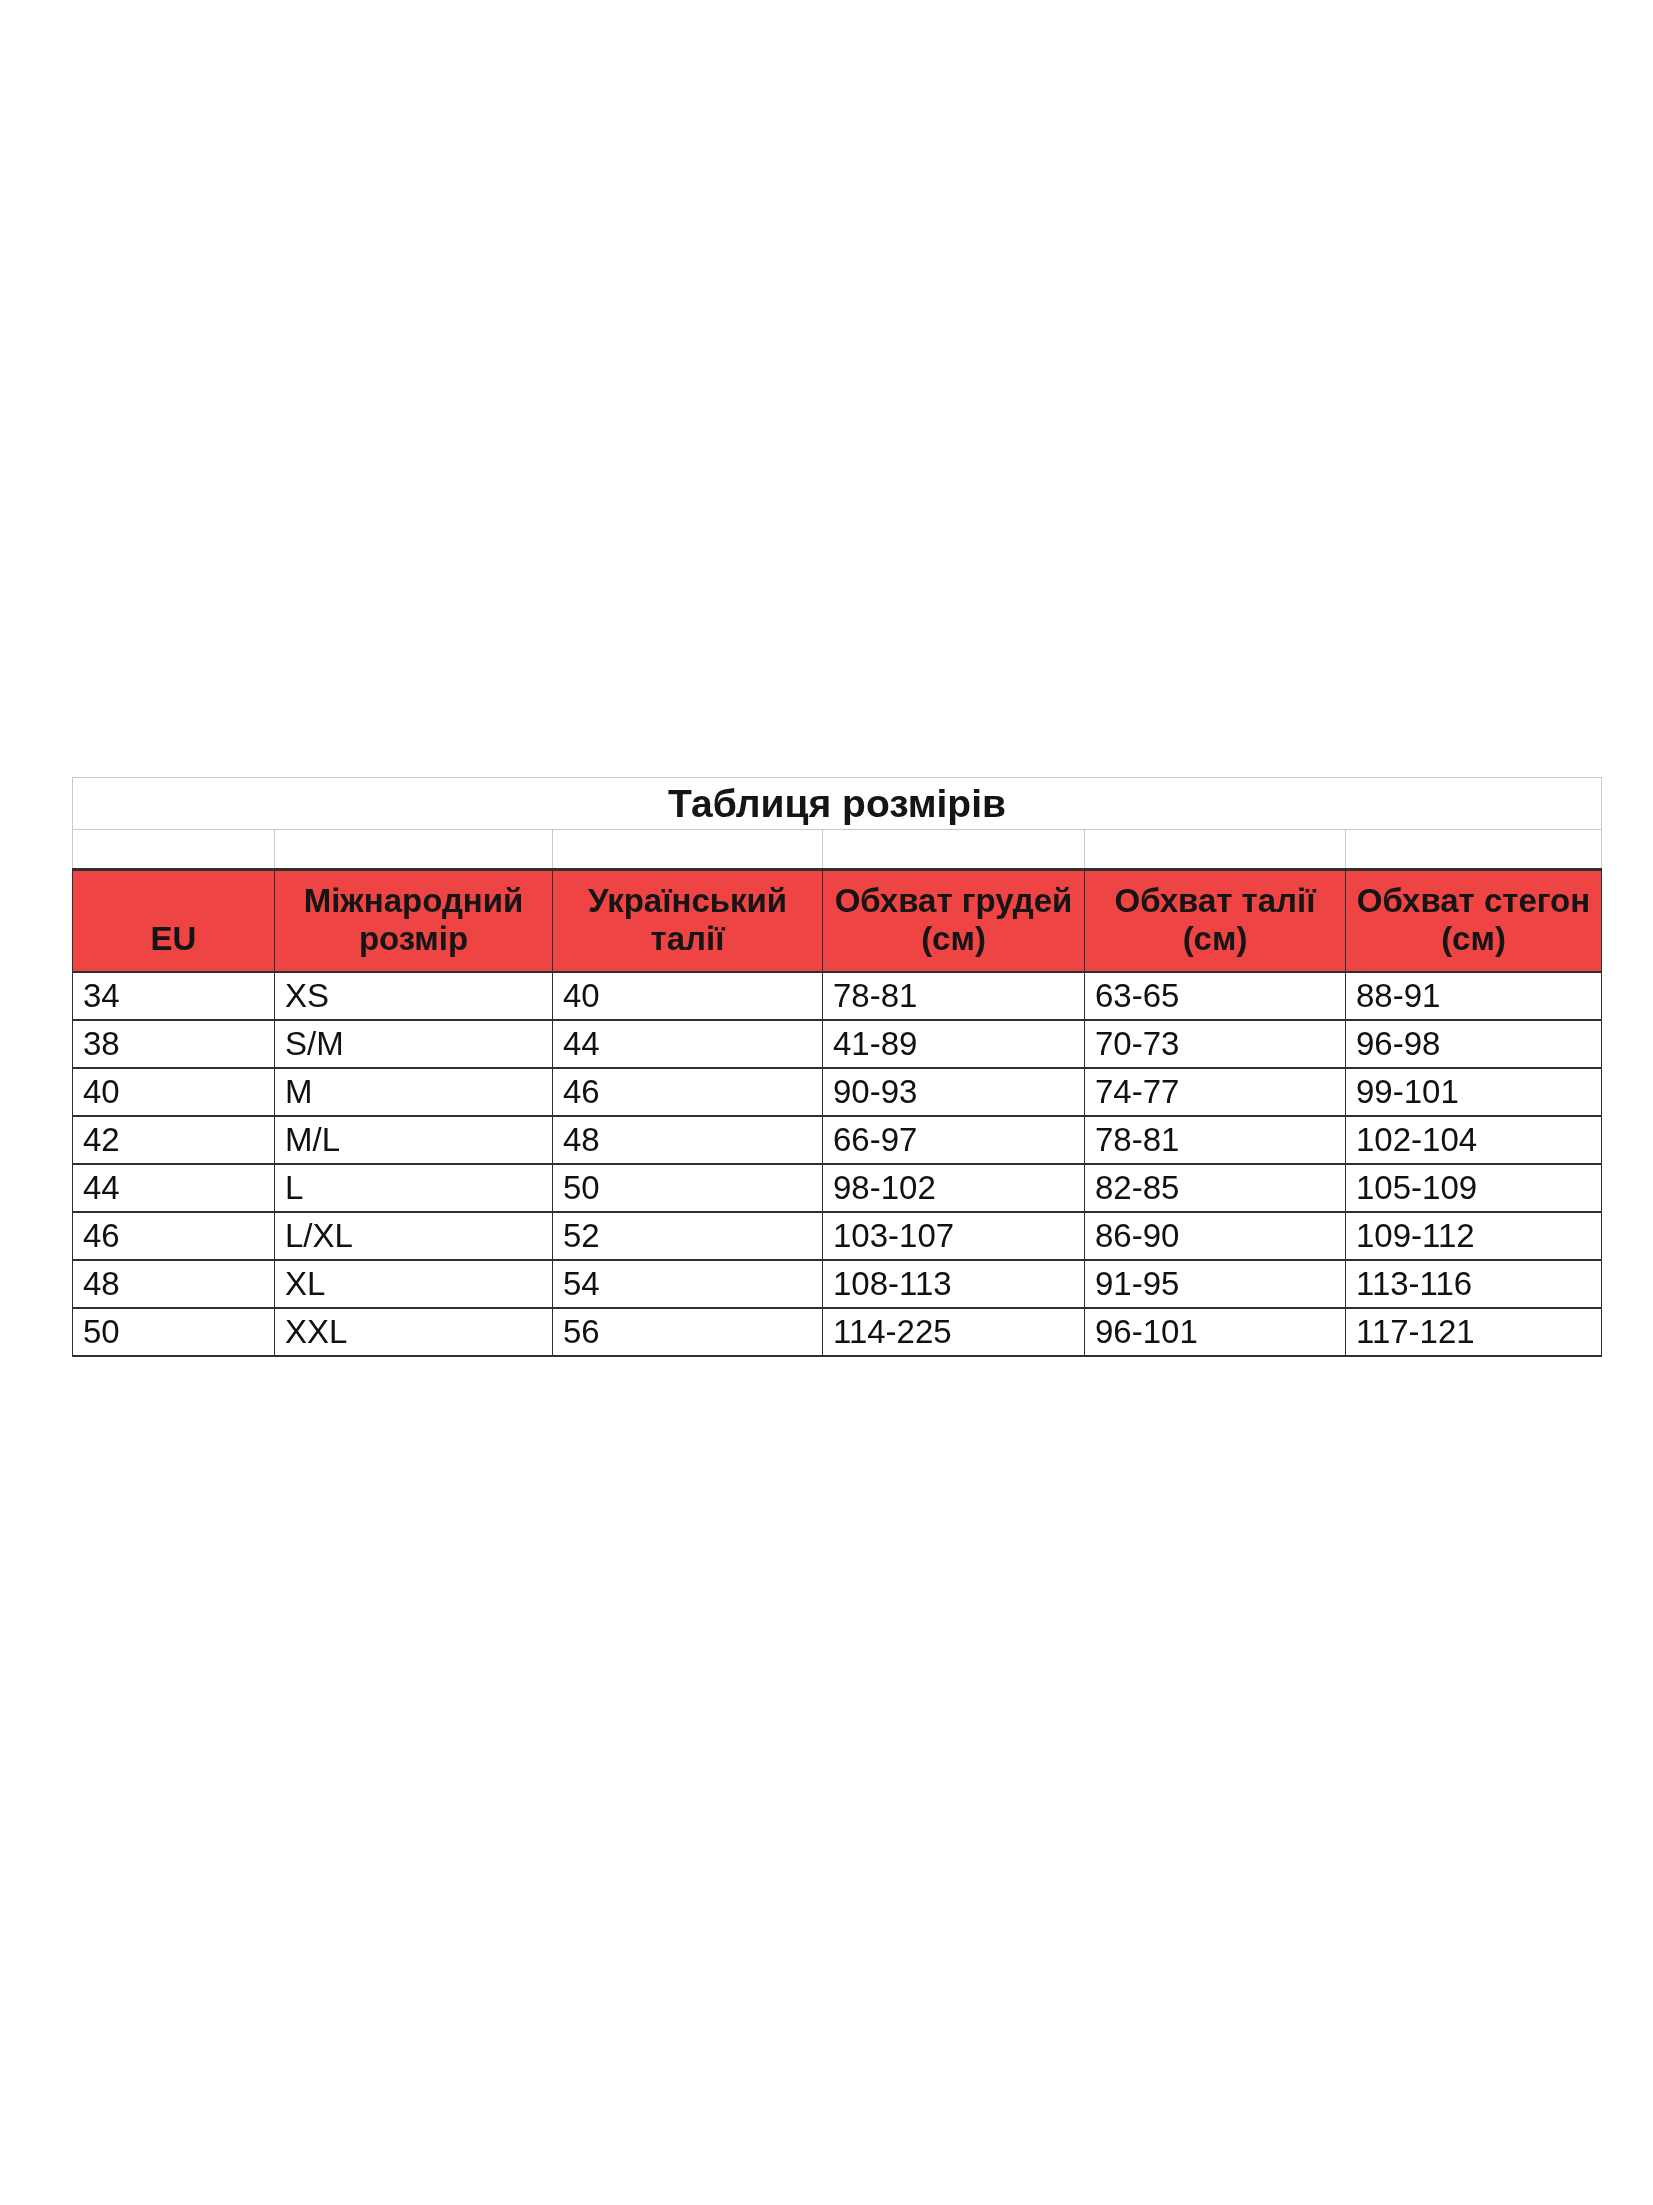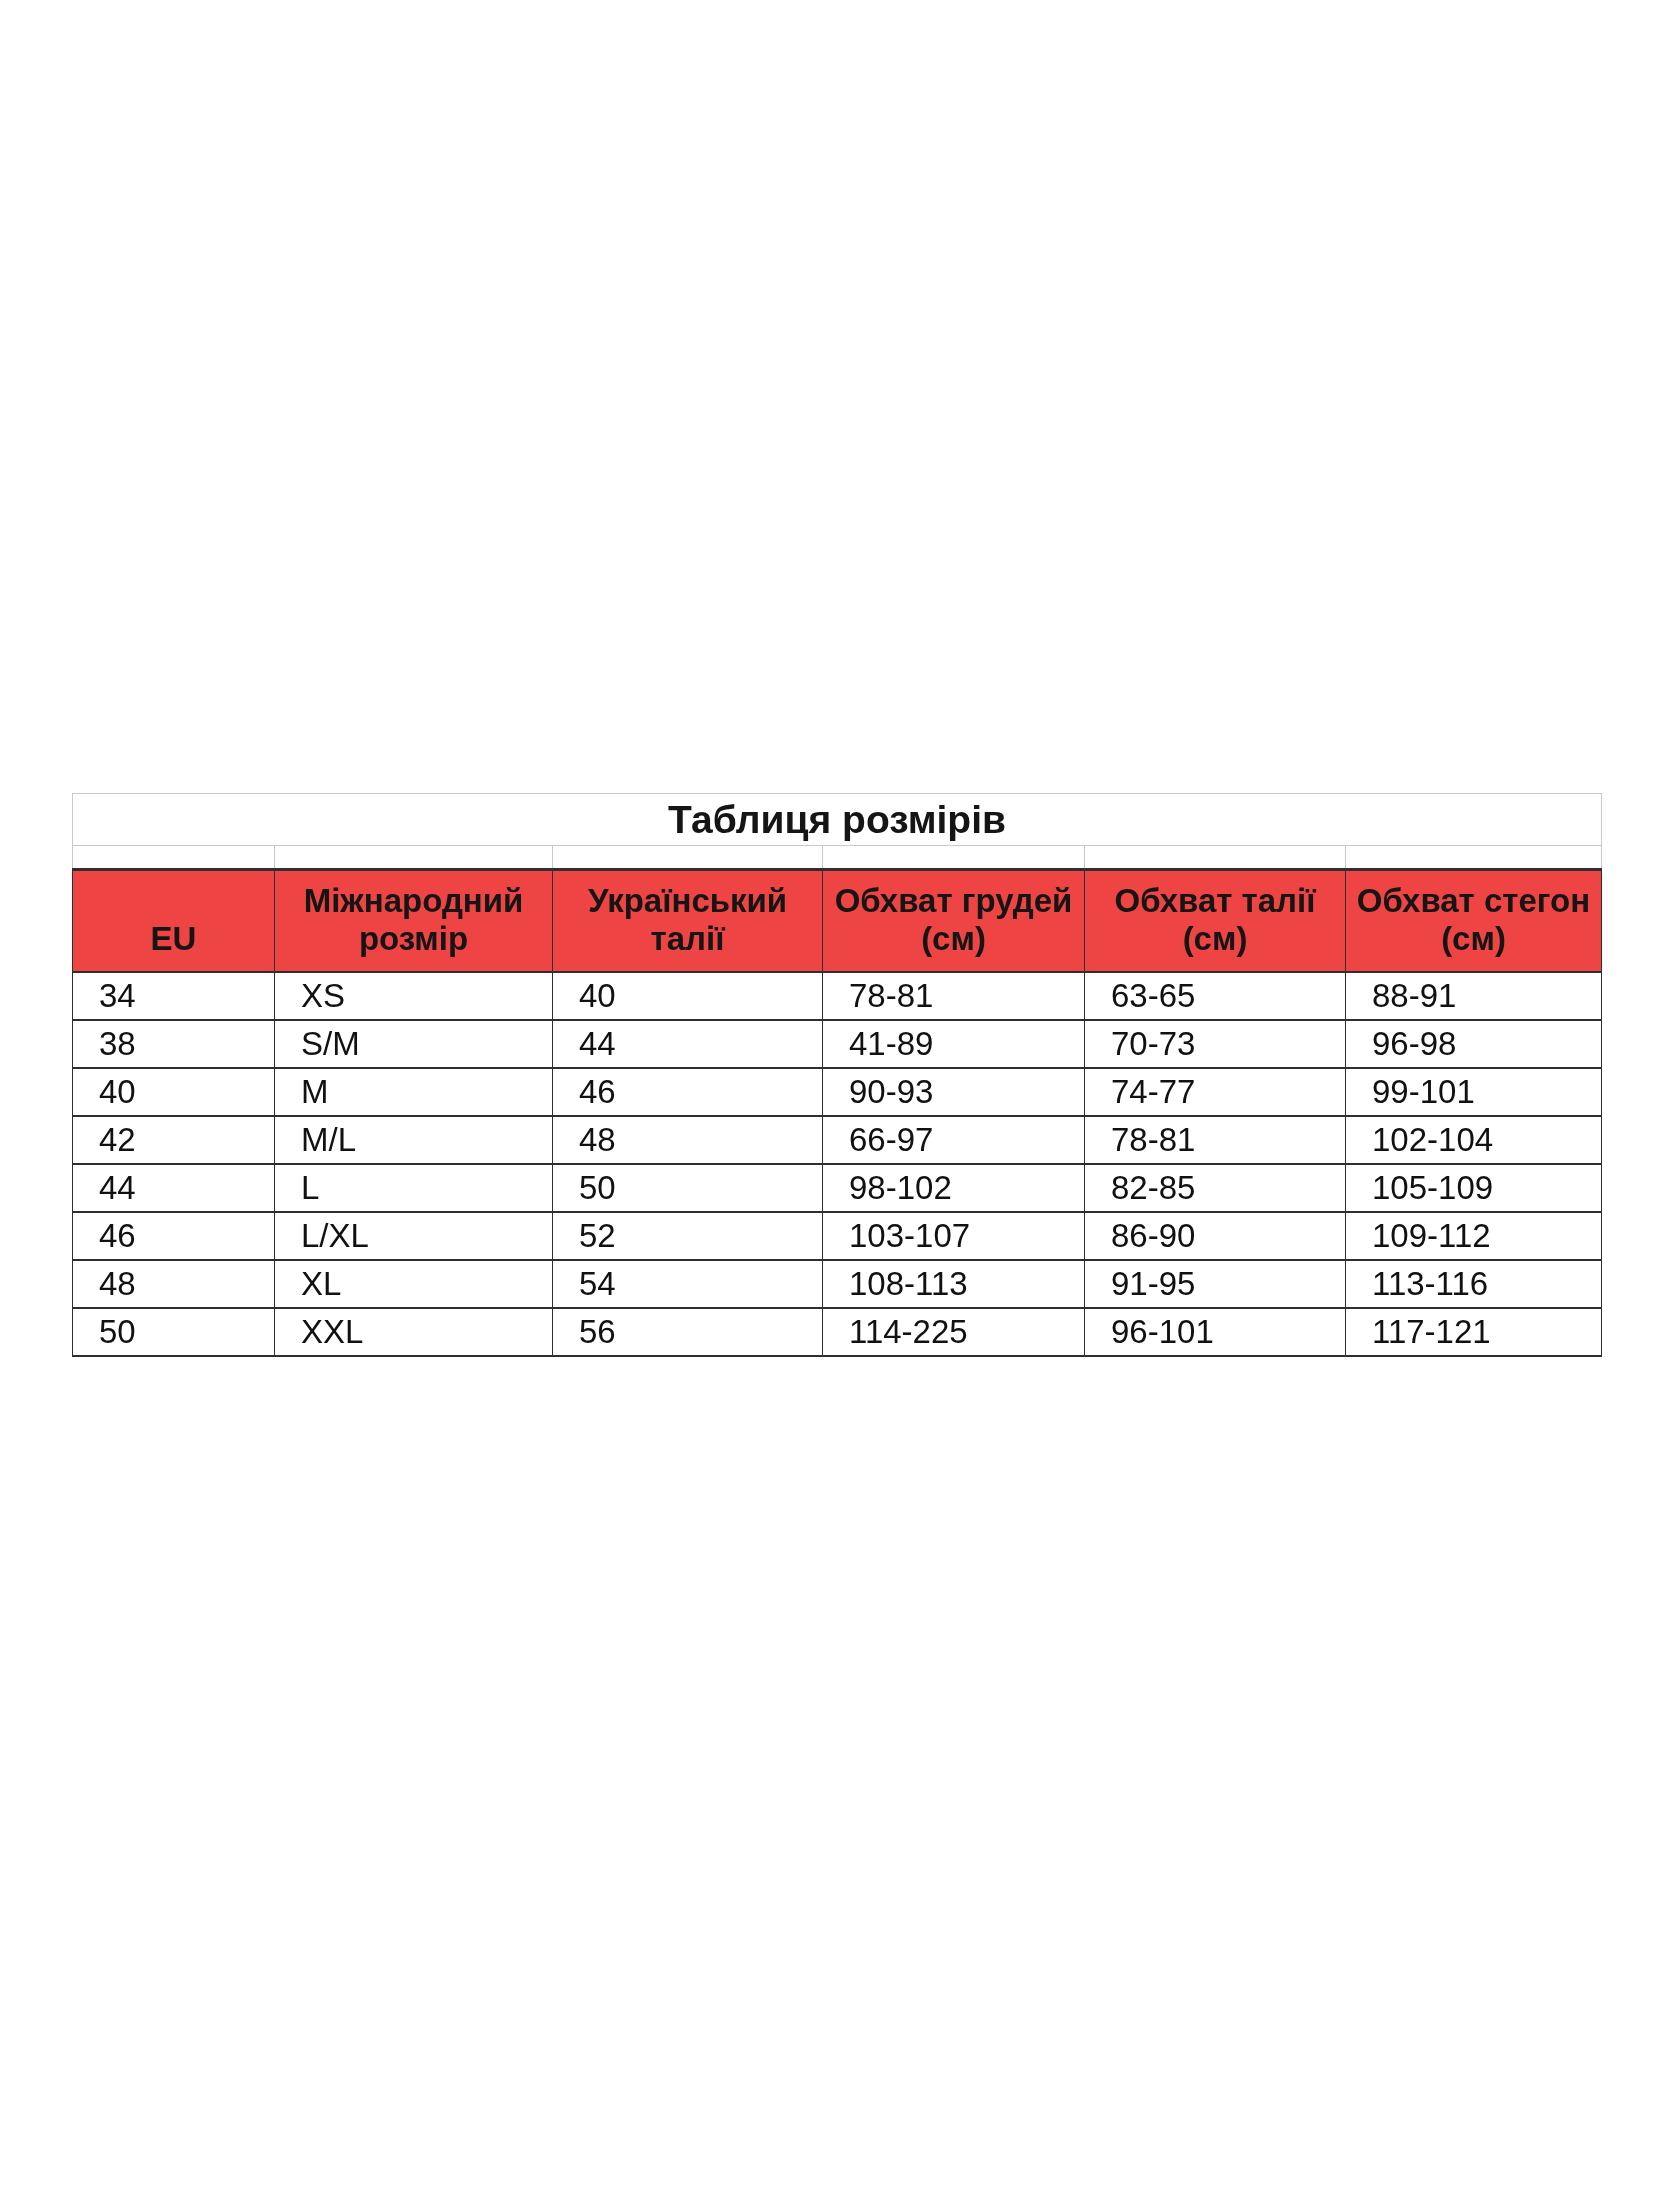--- a/index.html
+++ b/index.html
@@ -18,21 +18,20 @@
 
   
   table { border-collapse: collapse; table-layout: fixed; }
   td, th { overflow: hidden; }
 
   .outer-table {
     position: absolute;
     left: 72px;
     top: 777px;
     width: 1528px;
-    margin-top: 16px;
   }
   .outer-table td {
     border: 0.8px solid #c9c9c9;
     background: #ffffff;
   }
   .title-row td {
     height: 49px;
     text-align: center;
     vertical-align: middle;
     font-weight: bold;
@@ -66,21 +65,21 @@
     padding: 4.9px 6.5px 13px 6.5px;
     border-top-width: 3.3px;
     color: #151515;
   }
   .inner-table tbody td {
     height: 46px;
     background: #ffffff;
     font-size: 33px;
     text-align: left;
     vertical-align: middle;
-    padding: 0 0 0 26px;
+    padding: 0 0 0 10px;
     font-weight: normal;
     margin-top: 28px;
   }
 
   
   .col-eu    { width: 202px; }
   .col-intl  { width: 278px; }
   .col-ua    { width: 270px; }
   .col-chest { width: 262px; }
   .col-waist { width: 261px; }

